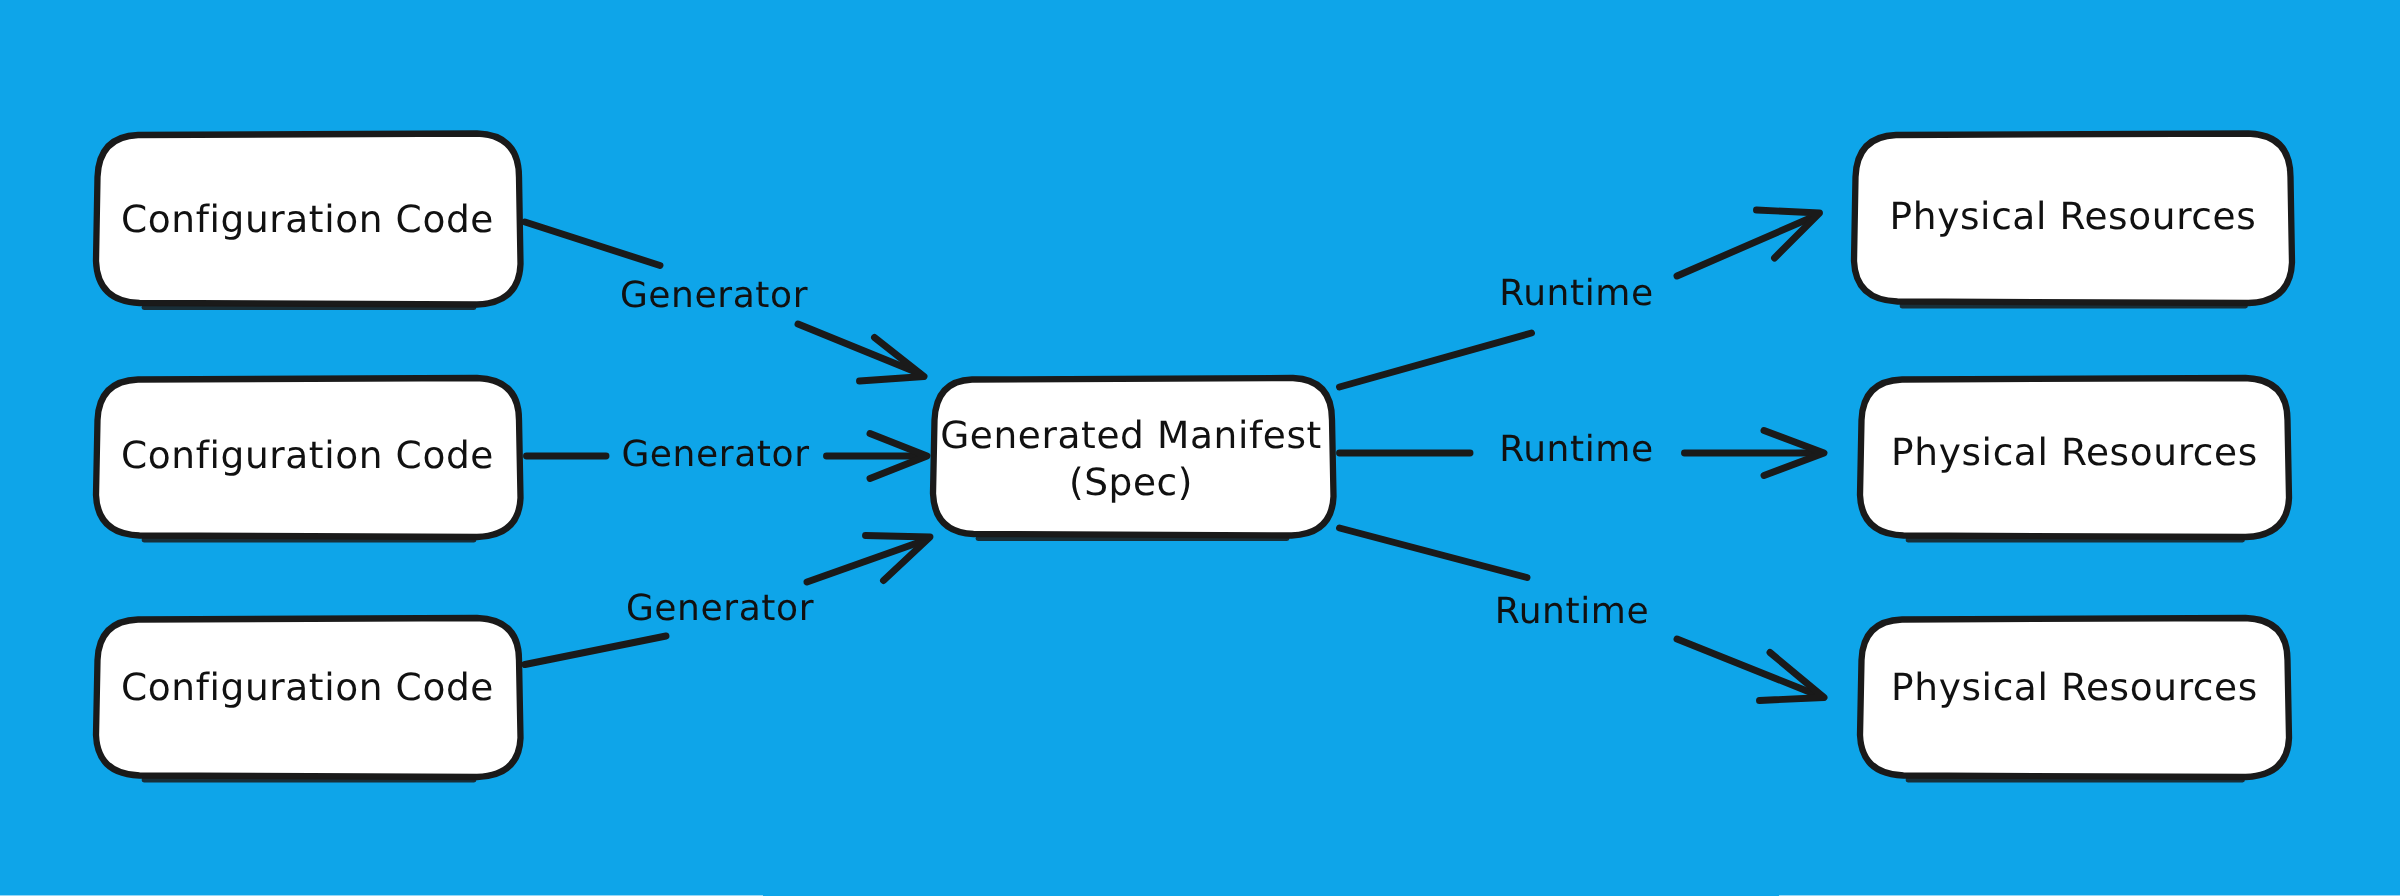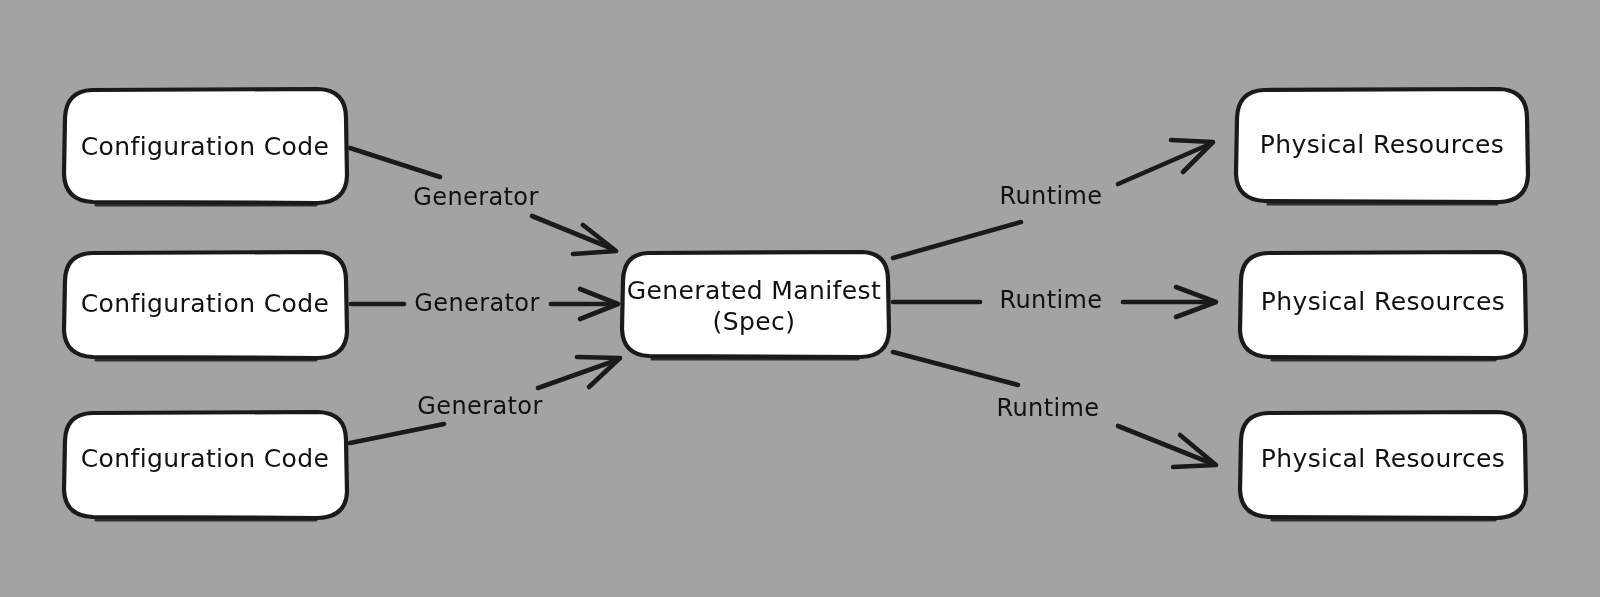--- a/index.html
+++ b/index.html
@@ -7,21 +7,21 @@
     padding: 0;
     background: #ffffff;
   }
   body {
     font-family: "DejaVu Sans", sans-serif;
   }
   #canvas {
     position: relative;
     width: 1600px;
     height: 597px;
-    background: #a3a3a3;
+    background: #0ea5e9;
     overflow: hidden;
   }
   svg#diagram {
     position: absolute;
     top: 0;
     left: 0;
     width: 1600px;
     height: 597px;
     display: block;
   }

